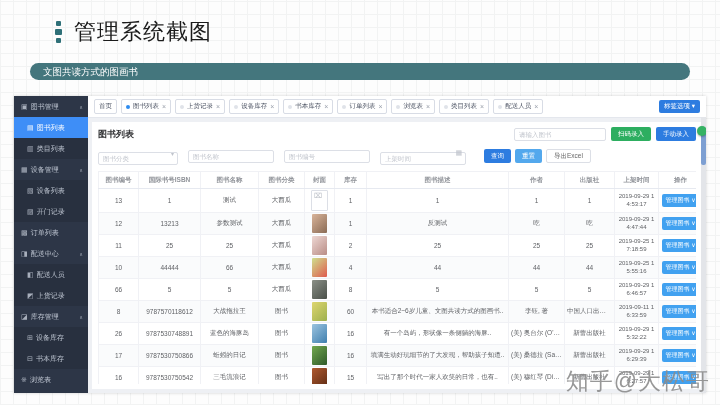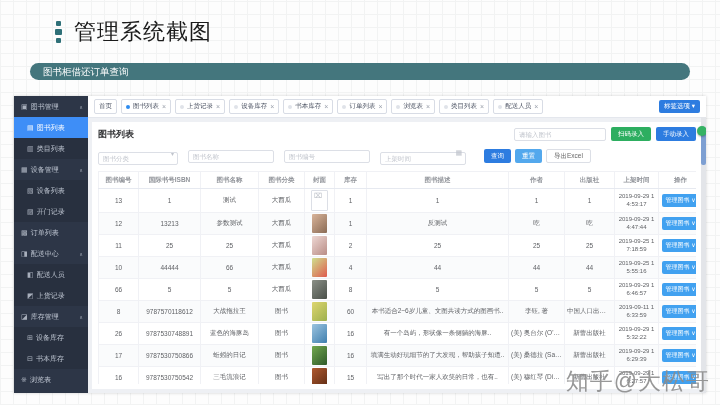--- a/index.html
+++ b/index.html
@@ -95,21 +95,21 @@
 <body>
 
 <div id="stage">
 
   <div class="slide-icon">
       <i></i>
       <i></i>
       <i></i>
     </div>
   <div class="slide-title">管理系统截图</div>
-  <div class="banner">图书柜借还订单查询</div>
+  <div class="banner">文图共读方式的图画书</div>
 
   <div class="frame">
 
     <div class="sidebar">
         <div class="side-item group">
           <i class="g">▣</i>
           <span>图书管理</span>
           <span class="arrow">∧</span>
         </div>
         <div class="side-item child active">

